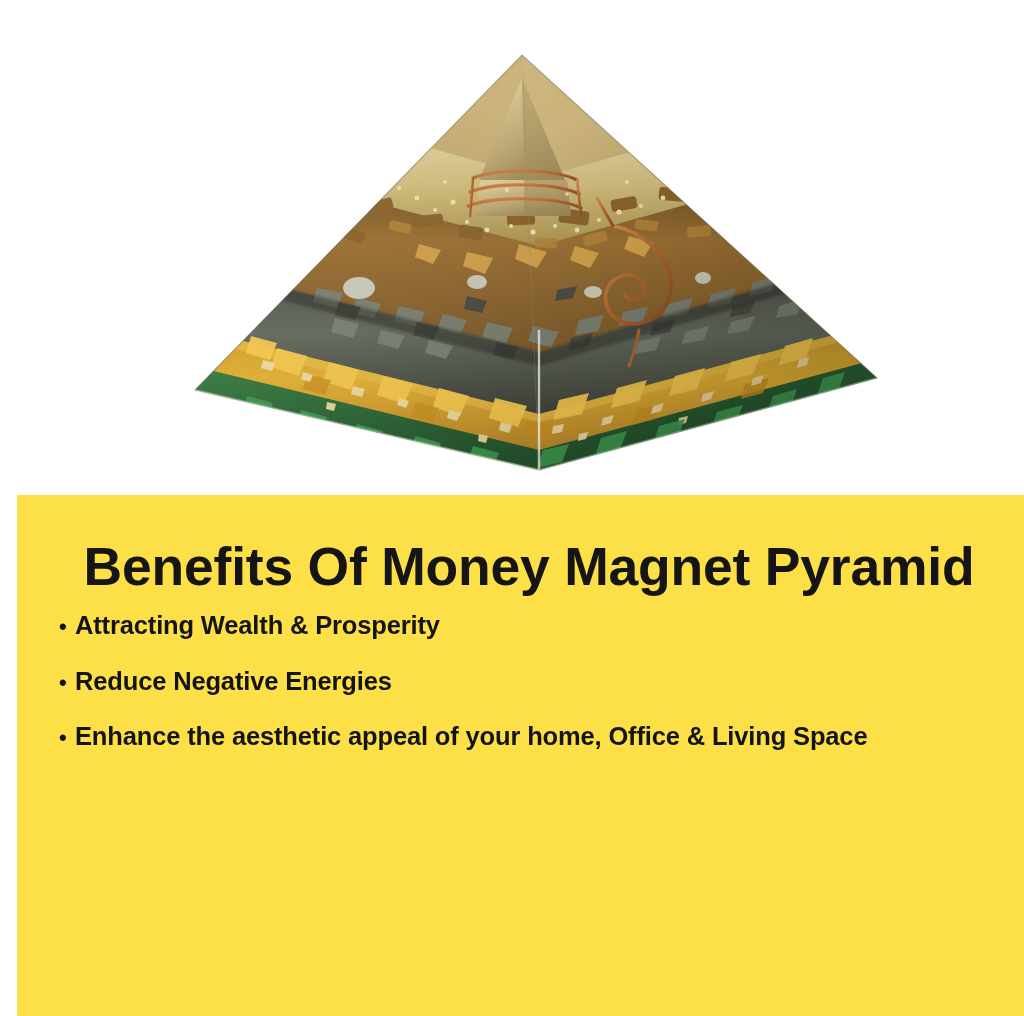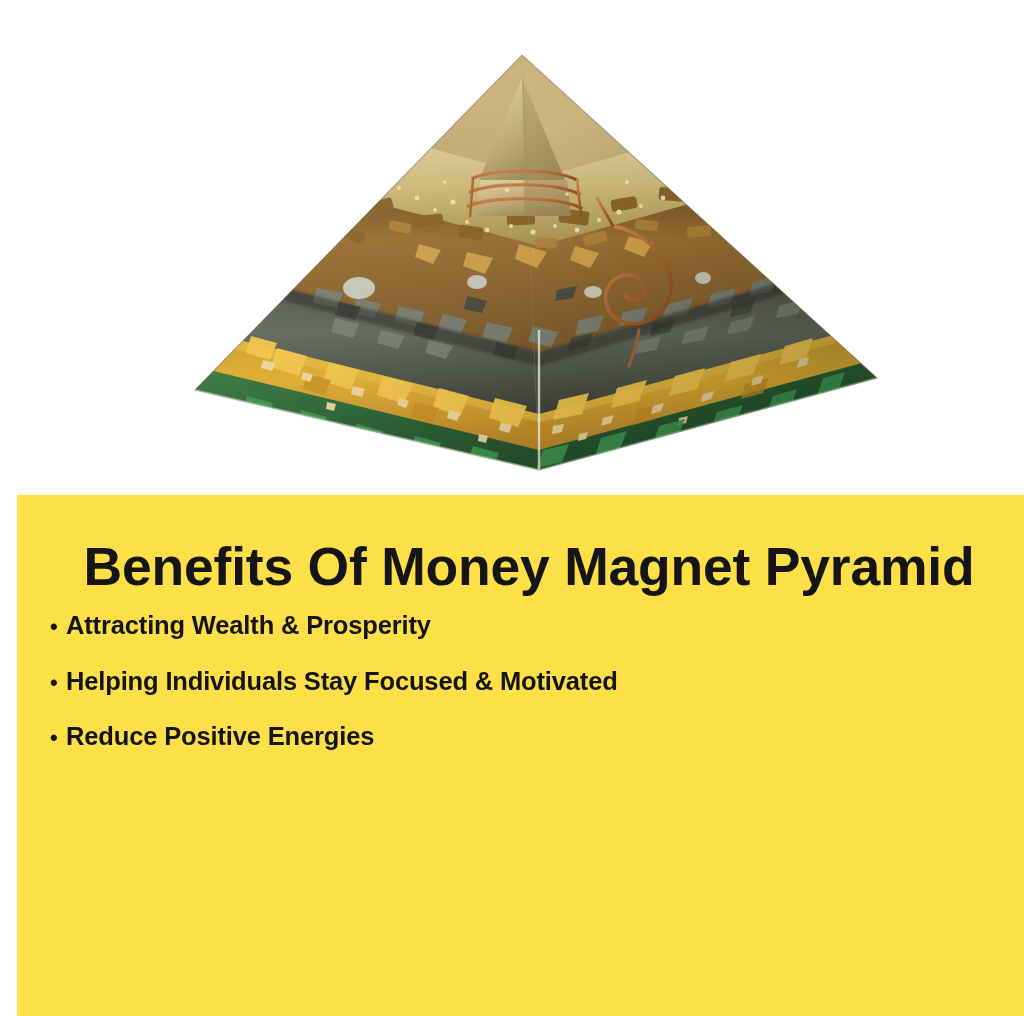--- a/index.html
+++ b/index.html
@@ -23,21 +23,21 @@
     text-align:center;
     font-size:54px;line-height:60px;
     font-weight:700;color:#151515;
     font-family:"Liberation Sans","DejaVu Sans",sans-serif;
     letter-spacing:-0.2px;
     transform:scaleX(0.99);
     white-space:nowrap;
   }
 
   #benefits-list{
-    position:absolute;left:33px;top:612px;width:960px;
+    position:absolute;left:42px;top:612px;width:960px;
     list-style:none;margin:0;padding:0;
   }
   .benefit-item{
     display:block;
     font-size:25.5px;line-height:26px;
     font-weight:700;color:#141414;
     margin:0 0 27.5px 0;
     white-space:nowrap;
     letter-spacing:-0.15px;
   }
@@ -356,20 +356,20 @@
     </div>
   </div>
 
   <h1 id="headline">Benefits Of Money Magnet Pyramid</h1>
 
   <ul id="benefits-list">
     <li class="benefit-item">
       <span class="bullet-dot">•</span><span class="benefit-text">Attracting Wealth &amp; Prosperity</span>
     </li>
     <li class="benefit-item">
-      <span class="bullet-dot">•</span><span class="benefit-text">Helping Individuals Stay Focused &amp; Motivated</span>
+      <span class="bullet-dot">•</span><span class="benefit-text">Reduce Negative Energies</span>
     </li>
     <li class="benefit-item">
-      <span class="bullet-dot">•</span><span class="benefit-text">Reduce Positive Energies</span>
+      <span class="bullet-dot">•</span><span class="benefit-text">Enhance the aesthetic appeal of your home, Office &amp; Living Space</span>
     </li>
   </ul>
 
 </div>
 
 </body></html>

